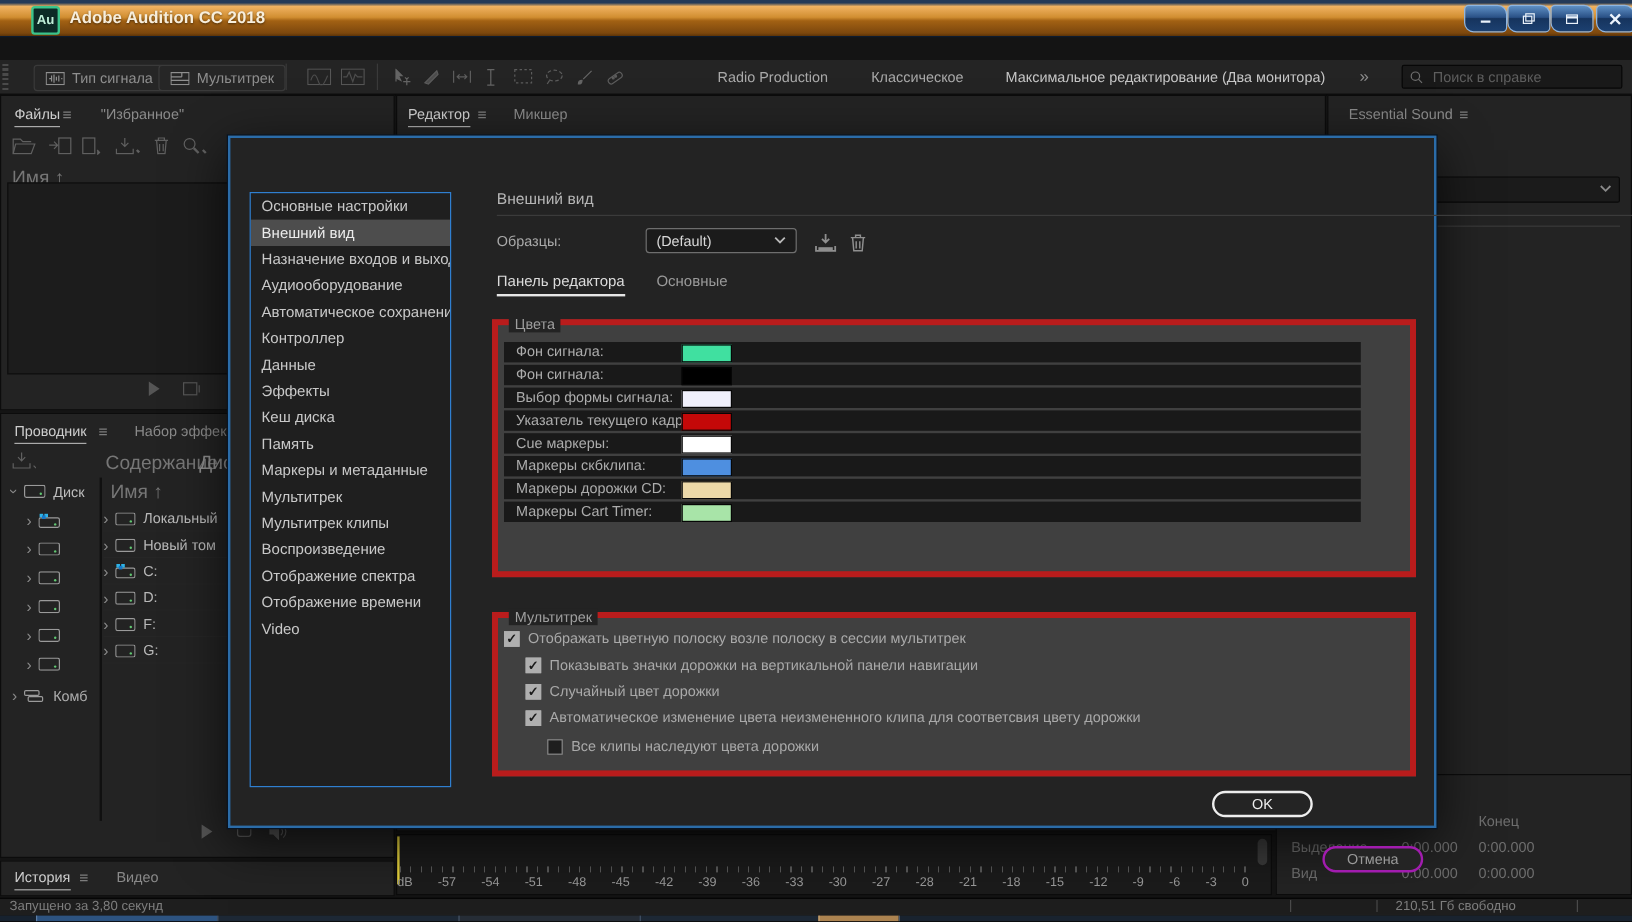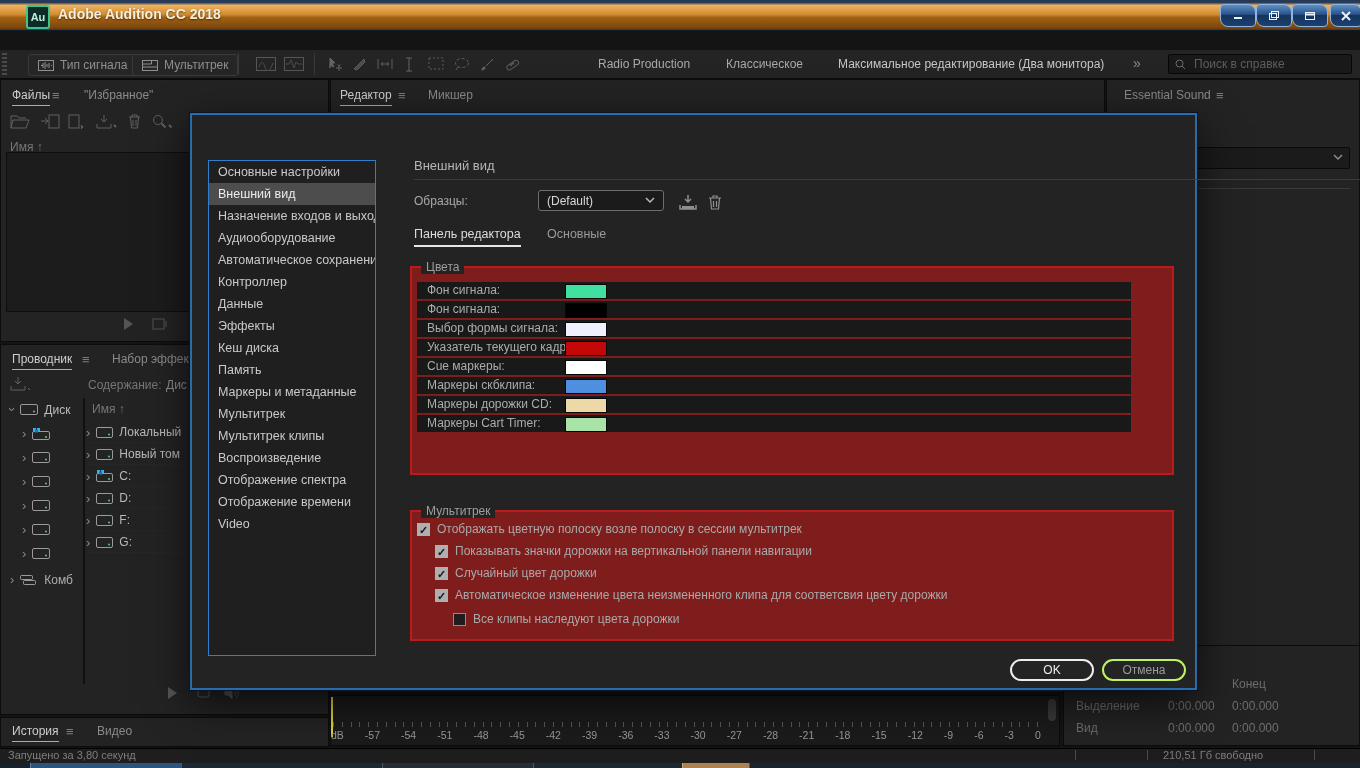--- a/index.html
+++ b/index.html
@@ -40,21 +40,21 @@
     border-radius:2px;display:flex;align-items:center;gap:6px;padding:0 6px;box-sizing:border-box;}
   .searchbox input{flex:1;background:transparent;border:none;outline:none;color:#9A9A9A;
     font-family:"Liberation Sans",sans-serif;font-size:12px;}
   .searchbox input::placeholder{color:#5E5E5E;}
 
   
   .panel{background:#232323;border:1px solid #0C0C0C;box-sizing:border-box;}
   .ptab{font-size:12px;color:#8A8A8A;cursor:pointer;white-space:nowrap;}
   .ptab.active{color:#CDCDCD;border-bottom:1px solid #ABABAB;padding-bottom:3px;}
   .pmenu{color:#7C7C7C;font-size:13px;cursor:pointer;}
-  .colhdr{color:#767676;font-size:12px;}
+  .colhdr{color:#767676;font-size:16px;}
   .dimico{opacity:.6;cursor:pointer;}
   .chev{color:#8A8A8A;font-size:13px;cursor:pointer;}
   .chev.open{display:inline-block;transform:rotate(90deg);}
 
   
   .dialog{left:190px;top:113px;width:1007px;height:577px;background:#232323;
     border:2px solid #2B6CA8;box-shadow:0 0 0 1px #081423,0 12px 40px rgba(0,0,0,.7);box-sizing:border-box;z-index:50;}
   .dtitle{left:0;top:0;width:100%;height:27px;
     background:linear-gradient(180deg,#F3B765 0%,#D18E31 45%,#A26113 58%,#7C470D 95%);
     border-bottom:2px solid #10253E;box-sizing:border-box;}
@@ -66,36 +66,36 @@
   .cat{height:22px;line-height:22px;padding:0 9px;font-size:12.5px;color:#C9C9C9;cursor:pointer;white-space:nowrap;}
   .cat.sel{background:#4D4D4D;color:#ECECEC;}
   .sectitle{left:222px;top:43px;font-size:13px;color:#B6B6B6;}
   .secline{left:222px;top:64px;width:963px;height:1px;background:#3B3B3B;}
   .preslabel{left:222px;top:79px;color:#A9A9A9;}
   .dropdown{left:346px;top:75px;width:126px;height:21px;background:#1B1B1B;border:1px solid #6E6E6E;
     border-radius:3px;color:#D8D8D8;display:flex;align-items:center;padding:0 8px;box-sizing:border-box;cursor:pointer;}
   .dropdown .dval{flex:1;}
   .dtab{top:112px;font-size:12.5px;color:#9A9A9A;cursor:pointer;padding-bottom:4px;}
   .dtab.active{color:#DCDCDC;border-bottom:2px solid #E6E6E6;}
-  .group{left:218px;width:760px;border:2px solid #b91c1c;background:#7f1d1d;}
+  .group{left:218px;width:760px;border:5px solid #b91c1c;background:#404040;}
   .glegend{position:absolute;top:-8px;left:9px;background:#232323;padding:0 5px;color:#9E9E9E;font-size:12px;}
   .crows{position:absolute;left:5px;top:14px;width:714px;}
   .crow{position:relative;height:17px;margin-bottom:2px;background:#191919;}
   .crl{position:absolute;left:10px;top:1px;color:#ACACAC;font-size:12px;}
   .sw{position:absolute;left:148px;top:2px;width:40px;height:13px;border:1px solid #060606;cursor:pointer;}
   .cbrow{position:absolute;display:flex;align-items:center;gap:7px;}
   .cb{width:13px;height:13px;box-sizing:border-box;border:1px solid #8C8C8C;background:#1E1E1E;
       text-align:center;line-height:12px;font-size:11px;font-weight:bold;color:#1A1A1A;cursor:pointer;}
   .cb.checked{background:#AFAFAF;border-color:#AFAFAF;}
   .cb.checked::after{content:"\2713";}
   .cbl{color:#A9A9A9;font-size:12px;white-space:nowrap;}
   .dlgbtn{top:544px;width:84px;height:22px;border-radius:12px;background:#242424;text-align:center;
     line-height:19px;font-size:12px;box-sizing:border-box;cursor:pointer;}
   .dlgbtn.primary{border:2px solid #EDEDED;color:#EDEDED;}
-  .dlgbtn.secondary{border:2px solid #bef264;color:#9A9A9A;}
+  .dlgbtn.secondary{border:2px solid #a21caf;color:#9A9A9A;margin-top:46px;}
 
   
   .meters{left:330px;top:695px;width:730px;height:51px;background:#1B1B1B;border:1px solid #0C0C0C;box-sizing:border-box;}
   .tickstrip{left:333px;top:722px;width:706px;height:5px;
     background:repeating-linear-gradient(90deg,#5A5A5A 0 1px,transparent 1px 8.8px);}
   .scalelabels{left:331px;top:729px;width:710px;display:flex;justify-content:space-between;
     color:#999999;font-size:10.5px;}
   .playhead{left:331px;top:697px;width:2px;height:40px;background:#E5D23C;}
   .mthumb{left:1048px;top:699px;width:8px;height:22px;background:#3B3B3B;border-radius:4px;}
 

